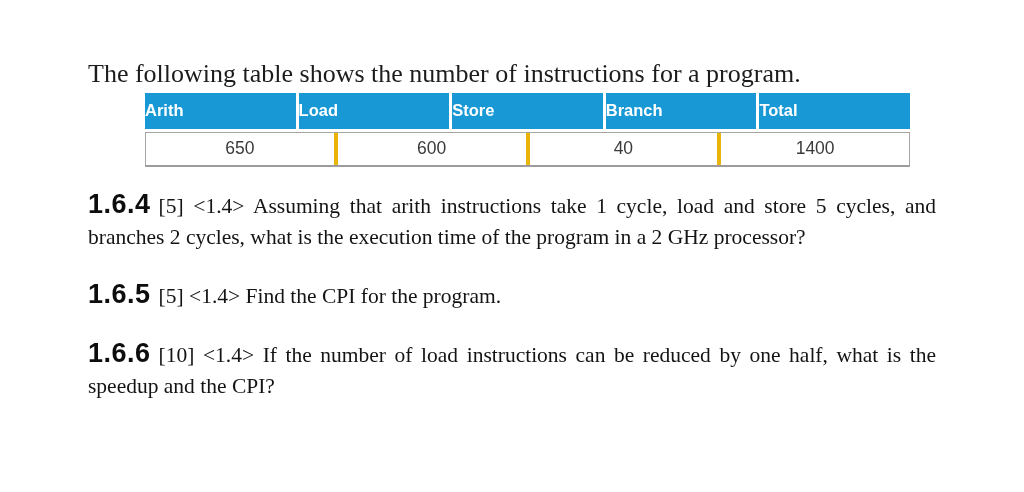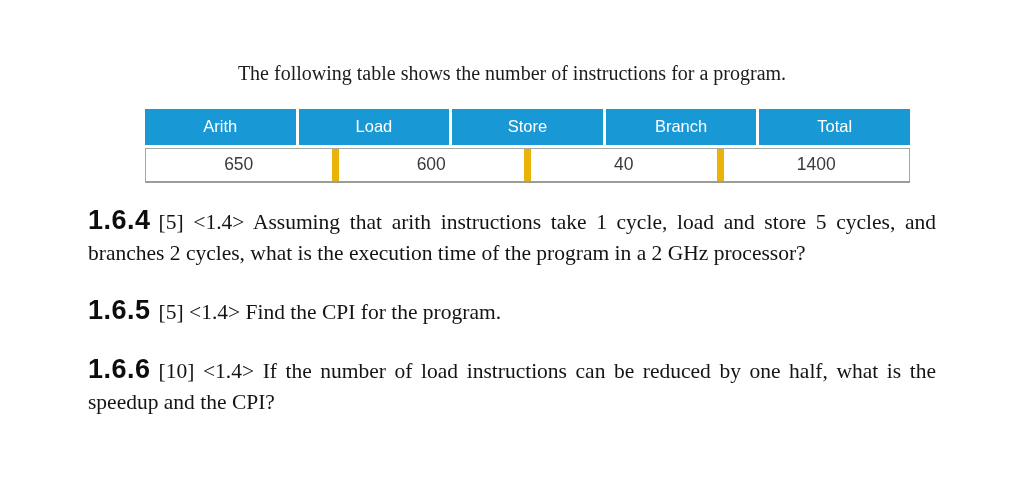--- a/index.html
+++ b/index.html
@@ -11,56 +11,55 @@
     width: 1024px;
     height: 492px;
     overflow: hidden;
     font-family: "Liberation Serif", serif;
     color: #1c1c1c;
   }
   .content {
     padding: 58px 88px 0 88px;
   }
   .intro {
-    margin: 0 0 20px 0;
-    font-size: 20px;
+    margin: 0 0 4px 0;
+    font-size: 26px;
     line-height: 31px;
     color: #1c1c1c;
-    text-align: center;
   }
   
   .itable {
     width: 765px;
     margin-left: 57px;
     margin-bottom: 22px;
   }
   .itable .hrow {
     display: flex;
     gap: 3px;
   }
   .itable .hcell {
     flex: 1;
     background: #1899d6;
     color: #ffffff;
     font-family: "Liberation Sans", sans-serif;
-    font-weight: normal;
+    font-weight: bold;
     font-size: 16.5px;
-    text-align: center;
+    text-align: left;
     padding: 8px 0 9px 0;
   }
   .itable .drow {
     display: flex;
     margin-top: 3px;
     border: 1px solid #a6a6a6;
     border-bottom: 2px solid #9c9c9c;
     background: #ffffff;
   }
   .itable .dcell {
     flex: 1;
-    border-right: 7px solid #eab308;
+    border-right: 4px solid #eab308;
     font-family: "Liberation Sans", sans-serif;
     font-size: 17.5px;
     color: #3a3a3a;
     text-align: center;
     padding: 5px 0 6px 0;
   }
   .itable .dcell:last-child {
     border-right: none;
   }
   

